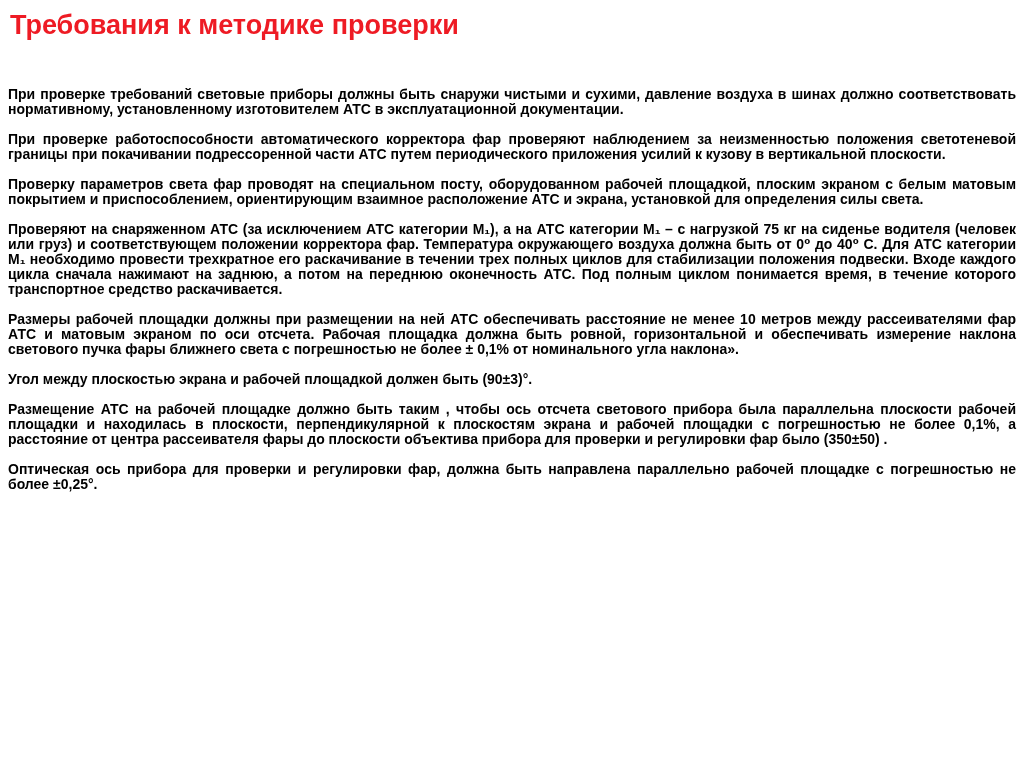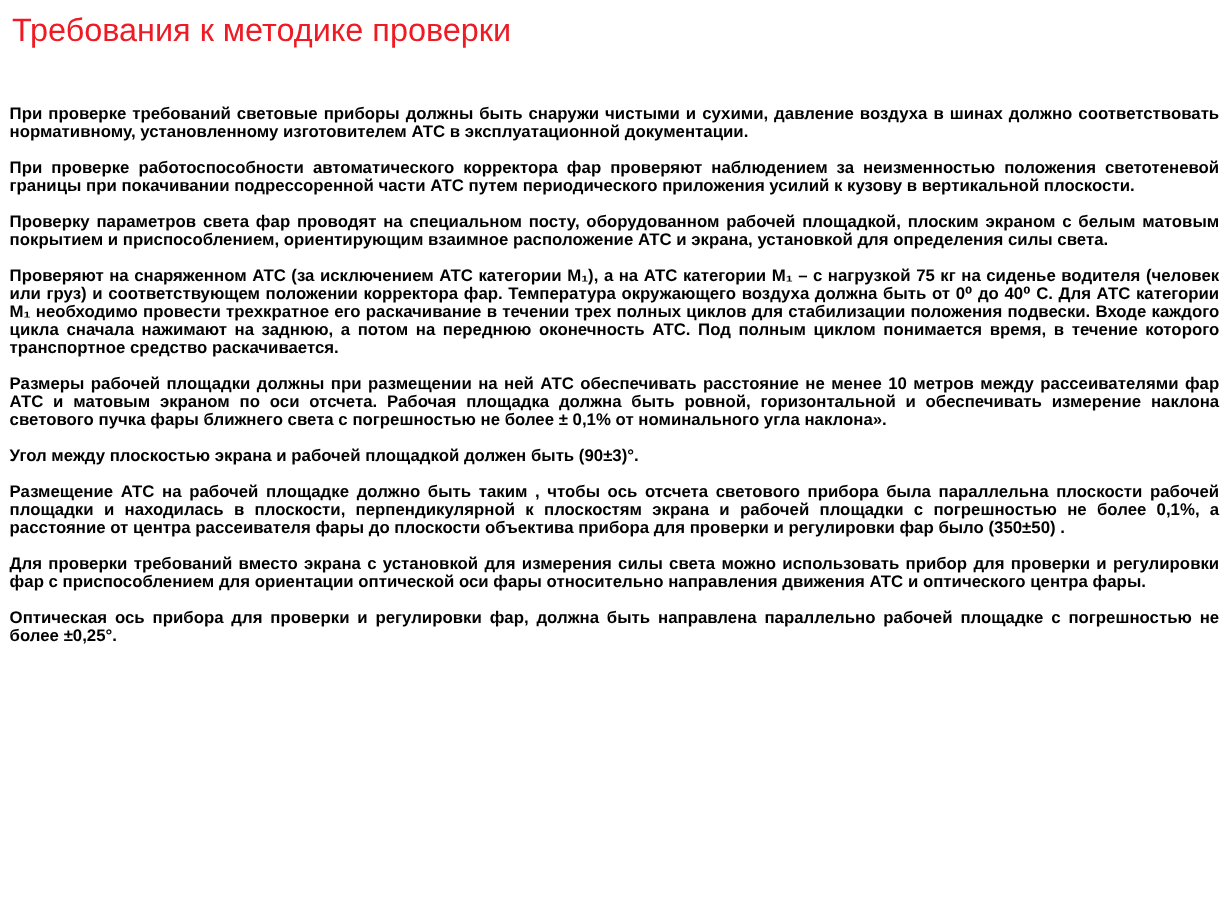--- a/index.html
+++ b/index.html
@@ -13,21 +13,21 @@
       height: 767px;
       background: #ffffff;
       overflow: hidden;
       font-family: "Liberation Sans", "DejaVu Sans", sans-serif;
       box-sizing: border-box;
       padding: 10px 8px 0 8px;
     }
     .slide-title {
       color: #ee1b24;
       font-size: 27px;
-      font-weight: normal;
+      font-weight: bold;
       line-height: 1.15;
       margin: 0 0 46px 2px;
       letter-spacing: 0px;
     }
     .body-text p {
       color: #000000;
       font-size: 14px;
       font-weight: bold;
       line-height: 15px;
       text-align: justify;
@@ -44,16 +44,15 @@
   <h1 class="slide-title">Требования к методике проверки</h1>
 
   <div class="body-text">
     <p>При проверке требований  световые приборы должны быть снаружи чистыми и сухими, давление воздуха в шинах должно соответствовать нормативному, установленному изготовителем АТС в эксплуатационной документации.</p>
     <p>При проверке  работоспособности автоматического корректора фар проверяют наблюдением за неизменностью положения светотеневой границы при покачивании подрессоренной части АТС путем периодического приложения усилий к кузову в вертикальной плоскости.</p>
     <p>Проверку параметров света фар проводят на специальном посту, оборудованном рабочей площадкой, плоским экраном с белым матовым покрытием и приспособлением, ориентирующим взаимное расположение АТС и экрана, установкой для определения силы света.</p>
     <p>Проверяют на снаряженном АТС (за исключением АТС категории М₁), а на АТС категории М₁ – с нагрузкой 75 кг на сиденье водителя (человек или груз) и соответствующем положении корректора фар. Температура окружающего воздуха должна быть от 0⁰ до 40⁰ С. Для АТС категории М₁ необходимо провести трехкратное его раскачивание в течении трех полных циклов для стабилизации положения подвески. Входе каждого цикла сначала нажимают на заднюю, а потом на переднюю оконечность АТС. Под полным циклом понимается время, в течение которого транспортное средство раскачивается.</p>
     <p>Размеры рабочей площадки должны при размещении на ней АТС обеспечивать расстояние не менее 10 метров между рассеивателями фар АТС и матовым экраном по оси отсчета. Рабочая площадка должна быть ровной, горизонтальной и обеспечивать измерение наклона светового пучка фары ближнего света с погрешностью не более ± 0,1% от номинального угла наклона».</p>
     <p>Угол между плоскостью экрана и рабочей площадкой должен быть (90±3)°.</p>
     <p>Размещение АТС на рабочей площадке должно быть таким , чтобы ось отсчета светового прибора была параллельна плоскости рабочей площадки и находилась в плоскости, перпендикулярной к плоскостям экрана и рабочей площадки с погрешностью не более 0,1%, а расстояние от центра рассеивателя фары до плоскости объектива прибора для проверки и регулировки фар было (350±50) .</p>
-    <p>Для проверки требований вместо экрана с установкой для измерения силы света можно использовать прибор для проверки и регулировки фар с приспособлением для ориентации оптической оси фары относительно направления движения АТС и оптического центра фары.</p>
     <p>Оптическая ось прибора для проверки и регулировки фар, должна быть направлена параллельно рабочей площадке с погрешностью не более ±0,25°.</p>
   </div>
 </div>
 
 </body></html>

